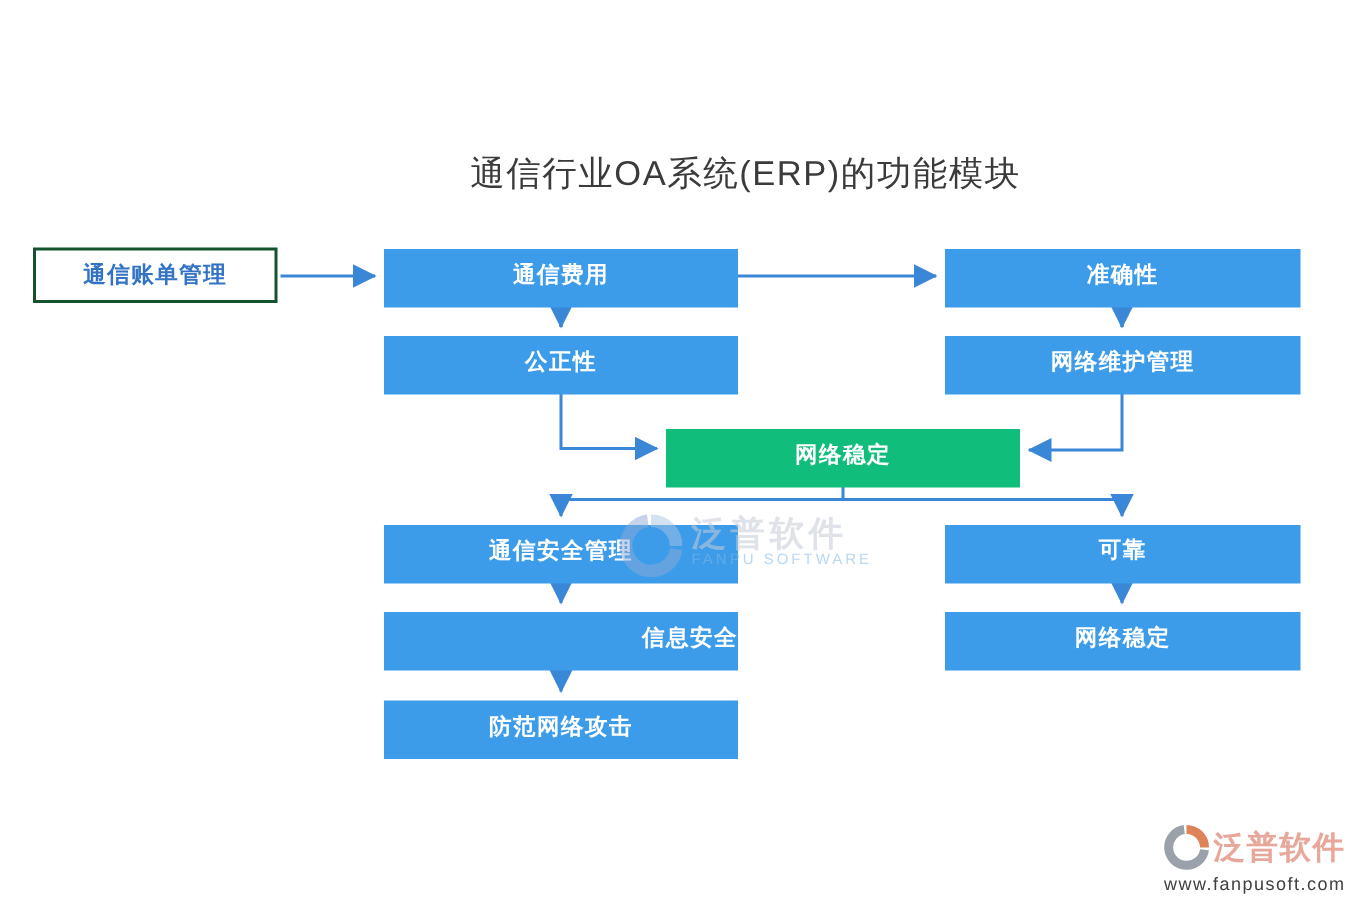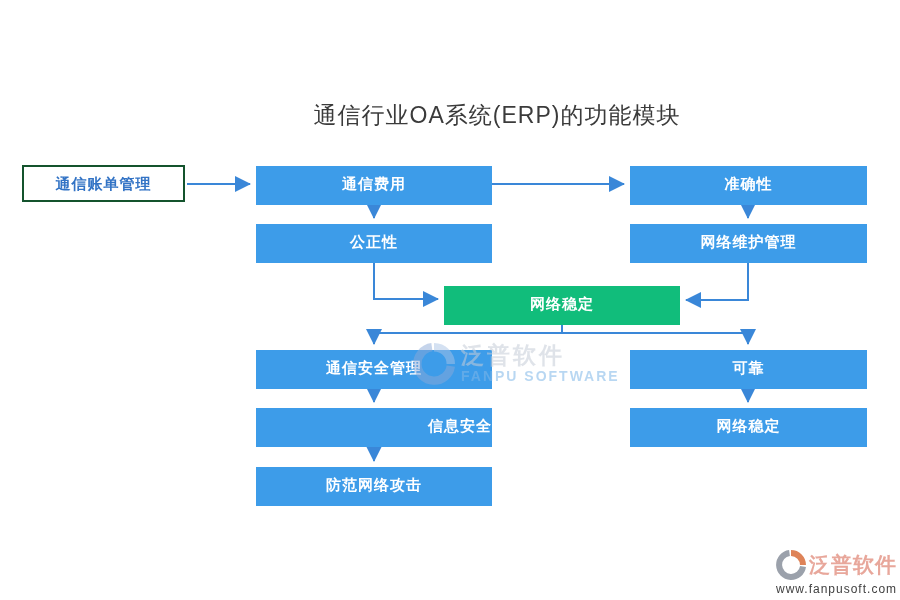--- a/index.html
+++ b/index.html
@@ -29,21 +29,21 @@
   
   .wm-center{
     position:absolute;left:413px;top:342px;display:flex;align-items:flex-start;
     opacity:0.55;pointer-events:none;
   }
   .wm-center .wm-txt{margin-left:6px;}
   .wm-center .wm-brand{
     font-size:23px;letter-spacing:3px;color:#c6cdd8;font-weight:bold;line-height:26px;
   }
   .wm-center .wm-sub{
-    font-size:14px;letter-spacing:2px;color:#7fb7e8;font-weight:bold;
+    font-size:10px;letter-spacing:2px;color:#7fb7e8;font-weight:normal;
   }
   .wm-corner{
     position:absolute;left:776px;top:549px;pointer-events:none;text-align:center;
   }
   .wm-corner .row1{display:flex;align-items:center;}
   .wm-corner .wm-brand{
     font-size:21px;color:#e8a79b;font-weight:bold;letter-spacing:1px;margin-left:3px;
   }
   .wm-corner .wm-url{
     font-size:12px;color:#404040;margin-top:1px;letter-spacing:1px;
@@ -84,21 +84,21 @@
 
 <div class="node right" style="top:166px;">准确性</div>
 <div class="node right" style="top:224px;">网络维护管理</div>
 
 <div class="node green" style="left:444px;top:286px;width:236px;">网络稳定</div>
 
 <div class="node mid" style="top:350px;">通信安全管理</div>
 <div class="node mid" style="top:408px;text-align:right;">信息安全</div>
 <div class="node mid" style="top:467px;">防范网络攻击</div>
 
-<div class="node right" style="top:350px;">可靠</div>
+<div class="node right" style="top:350px;font-family:Liberation Serif, serif;">可靠</div>
 <div class="node right" style="top:408px;">网络稳定</div>
 
 <div class="wm-center">
   <svg width="42" height="44" viewBox="0 0 40 40">
     <path d="M18,4 A16,16 0 1 0 36,22" stroke="rgba(140,170,215,0.9)" stroke-width="8" fill="none"></path>
     <path d="M20,4 A16,16 0 0 1 36,20" stroke="rgba(170,195,230,0.9)" stroke-width="8" fill="none"></path>
   </svg>
   <div class="wm-txt">
     <div class="wm-brand">泛普软件</div>
     <div class="wm-sub">FANPU SOFTWARE</div>

